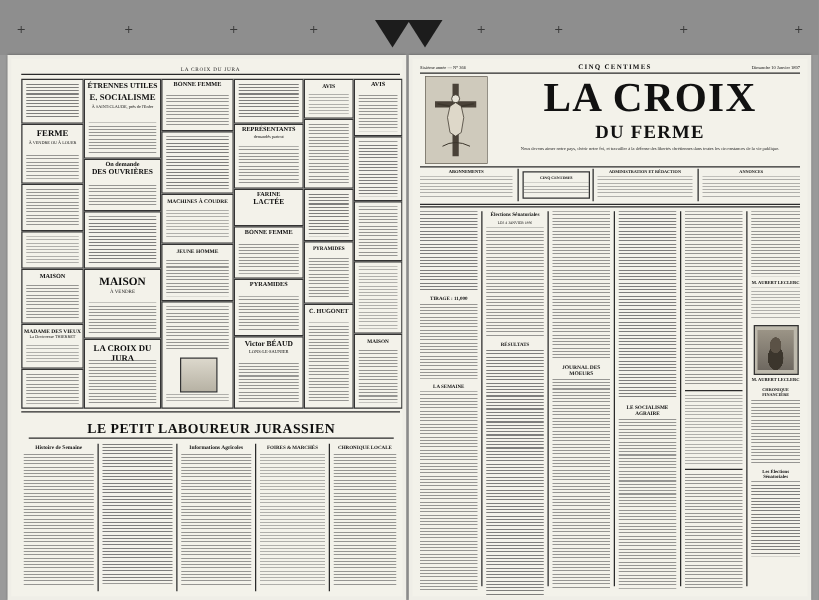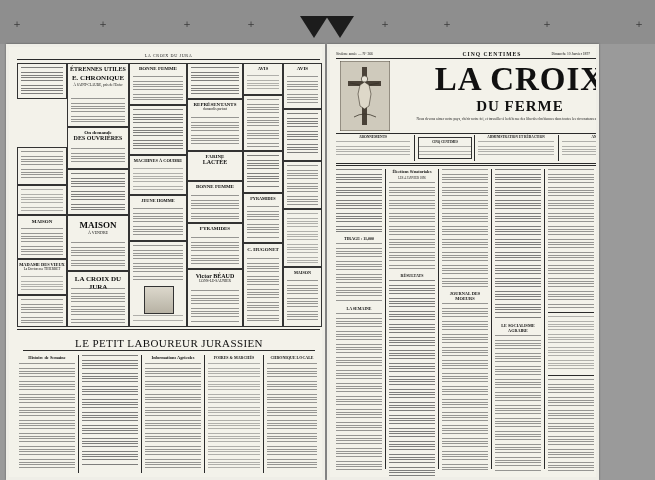--- a/index.html
+++ b/index.html
@@ -9,21 +9,21 @@
   
   .topband{position:absolute;left:0;top:0;width:655px;height:44px;background:#8e8e8e;}
   .mark{position:absolute;top:18px;width:14px;height:12px;color:#3a3a3a;font-size:9px;line-height:12px;text-align:center;font-family:"DejaVu Sans",sans-serif;}
   .wedgeL,.wedgeR{position:absolute;top:16px;width:0;height:0;border-left:14px solid transparent;border-right:14px solid transparent;border-top:22px solid #1c1c1c;}
   .wedgeL{left:300px;}
   .wedgeR{left:326px;}
 
   
   .sheet{position:absolute;top:44px;height:436px;background:#efeee7;box-shadow:0 0 2px rgba(0,0,0,.4);overflow:hidden;}
   #sheetL{left:6px;width:319px;}
-  #sheetR{left:327px;width:272px;}
+  #sheetR{left:327px;width:322px;}
 
   .inner{position:absolute;inset:3px;background:#f3f2ea;overflow:hidden;}
 
   
   .lines{background-image:repeating-linear-gradient(to bottom,#5d5d5d 0,#5d5d5d 0.8px,rgba(0,0,0,0) 0.8px,rgba(0,0,0,0) 2.6px);opacity:.62;}
   .lines.d{opacity:.78;}
   .lines.l{opacity:.45;}
   .rule{background:#2a2a2a;height:1px;}
   .vrule{background:#2a2a2a;width:1px;}
 
@@ -43,21 +43,21 @@
 
   .portrait{position:absolute;background:#bdb9ac;}
   .portrait .face{position:absolute;inset:8%;background:
      radial-gradient(ellipse at 50% 38%, #5b5246 0 22%, rgba(0,0,0,0) 23%),
      radial-gradient(ellipse at 50% 70%, #3b352c 0 30%, rgba(0,0,0,0) 31%),
      linear-gradient(#9b9486,#6e6860);}
 
   .caption{text-align:center;font-size:3.6px;color:#111;font-weight:bold;}
 
   
-  #featHead{position:absolute;left:14px;top:290px;width:292px;text-align:center;font-weight:normal;font-size:11px;letter-spacing:.4px;color:#0f0f0f;}
+  #featHead{position:absolute;left:14px;top:290px;width:292px;text-align:center;font-weight:bold;font-size:11px;letter-spacing:.4px;color:#0f0f0f;}
 </style>
 </head>
 <body>
 
 <div id="page">
 
   <div class="topband">
     <div class="mark" style="left:10px;">+</div>
     <div class="mark" style="left:96px;">+</div>
     <div class="mark" style="left:180px;">+</div>
@@ -71,20 +71,25 @@
   </div>
 
   <div class="sheet" id="sheetL">
     <div class="inner">
       <div class="topline">LA CROIX DU JURA</div>
       <div class="rule" style="position:absolute;left:8px;top:12px;width:303px;"></div>
 
       <div class="adbox" style="left:8px;top:16px;width:48px;height:34px;">
         <div class="lines d" style="position:absolute;left:3px;top:3px;right:3px;height:28px;"></div>
       </div>
+      <div class="adbox" style="left:8px;top:52px;width:48px;height:46px;">
+        <div class="adtitle" style="font-size:7px;margin-top:3px;">FERME</div>
+        <div class="adsub" style="font-size:3.4px;margin-top:1px;">À VENDRE OU À LOUER</div>
+        <div class="lines" style="position:absolute;left:3px;top:24px;right:3px;height:19px;"></div>
+      </div>
       <div class="adbox" style="left:8px;top:100px;width:48px;height:36px;">
         <div class="lines" style="position:absolute;left:3px;top:3px;right:3px;height:30px;"></div>
       </div>
       <div class="adbox" style="left:8px;top:138px;width:48px;height:28px;">
         <div class="lines l" style="position:absolute;left:3px;top:3px;right:3px;height:22px;"></div>
       </div>
       <div class="adbox" style="left:8px;top:168px;width:48px;height:42px;">
         <div class="adtitle" style="font-size:5px;margin-top:3px;">MAISON</div>
         <div class="lines" style="position:absolute;left:3px;top:12px;right:3px;height:27px;"></div>
       </div>
@@ -92,21 +97,21 @@
         <div class="adtitle" style="font-size:4.4px;margin-top:2px;">MADAME DES VIEUX</div>
         <div class="adsub" style="font-size:3.4px;">La Doctoresse THIERRET</div>
         <div class="lines l" style="position:absolute;left:3px;top:16px;right:3px;height:15px;"></div>
       </div>
       <div class="adbox" style="left:8px;top:248px;width:48px;height:30px;">
         <div class="lines" style="position:absolute;left:3px;top:3px;right:3px;height:24px;"></div>
       </div>
 
       <div class="adbox" style="left:58px;top:16px;width:60px;height:62px;">
         <div class="adtitle" style="font-size:6px;margin-top:2px;">ÉTRENNES UTILES</div>
-        <div class="adsub" style="font-size:7px;font-weight:bold;margin-top:2px;">E. CHRONIQUE</div>
+        <div class="adsub" style="font-size:7px;font-weight:bold;margin-top:2px;">E. SOCIALISME</div>
         <div class="adsub" style="font-size:3.4px;margin-top:1px;">À SAINT-CLAUDE, près de l'Enfer</div>
         <div class="lines" style="position:absolute;left:3px;top:34px;right:3px;height:25px;"></div>
       </div>
       <div class="adbox" style="left:58px;top:80px;width:60px;height:40px;">
         <div class="adtitle" style="font-size:5px;margin-top:2px;">On demande</div>
         <div class="adsub" style="font-size:6px;font-weight:bold;">DES OUVRIÈRES</div>
         <div class="lines" style="position:absolute;left:3px;top:20px;right:3px;height:17px;"></div>
       </div>
       <div class="adbox" style="left:58px;top:122px;width:60px;height:44px;">
         <div class="lines d" style="position:absolute;left:3px;top:3px;right:3px;height:38px;"></div>

